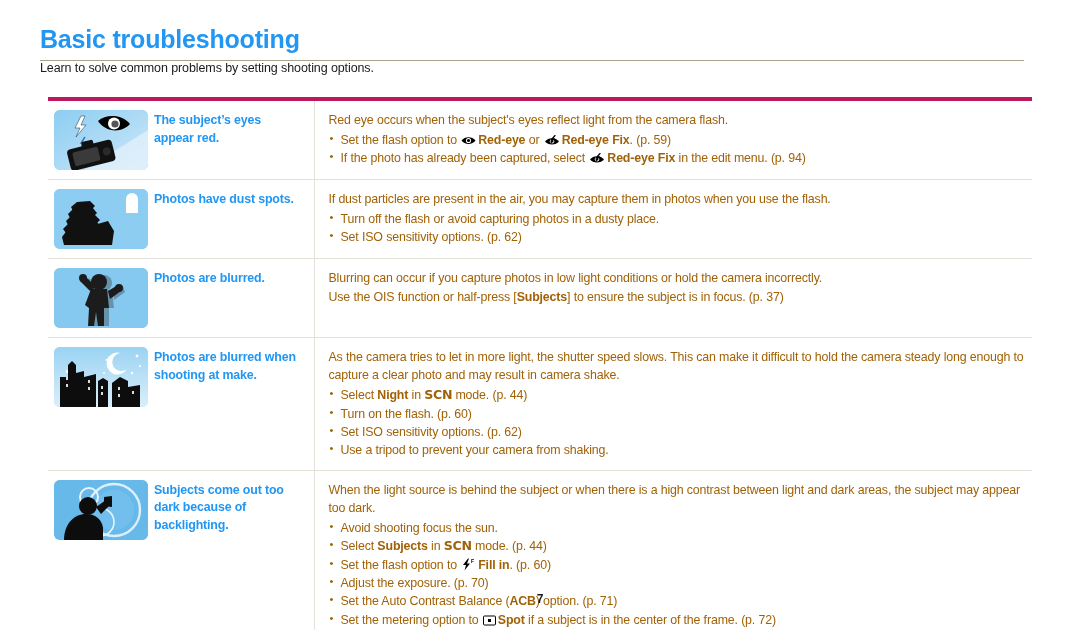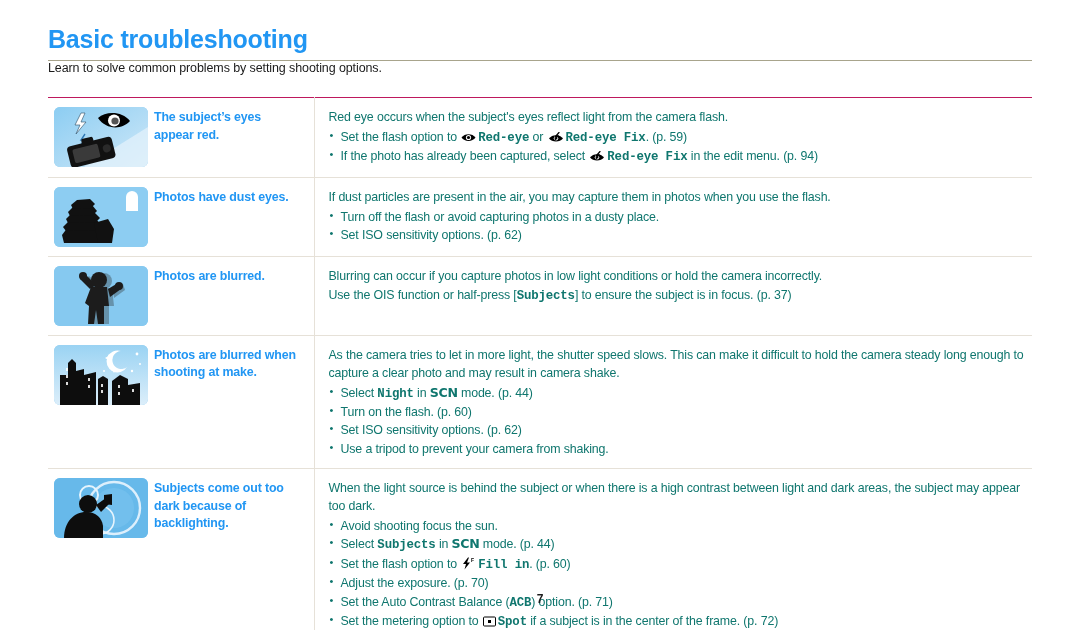--- a/index.html
+++ b/index.html
@@ -12,21 +12,21 @@
   #page {
     position: relative;
     width: 1080px; height: 630px;
     background: #ffffff;
     overflow: hidden;
   }
 
   
   .header-wrap {
     position: absolute;
-    left: 48px; top: 26px;
+    left: 40px; top: 26px;
     width: 984px;
   }
   .page-title {
     font-size: 25px;
     font-weight: bold;
     color: #2196f3;
     letter-spacing: -0.2px;
     line-height: 1.1;
     margin: 0 0 6px 0;
     white-space: nowrap;
@@ -46,21 +46,21 @@
   .tbl {
     position: absolute;
     left: 48px; top: 97px;
     width: 984px;
     border-collapse: collapse;
   }
   .tbl tr { vertical-align: top; }
   .tbl td { padding: 0; }
 
   .row-sep-top td {
-    border-top: 1px solid #be185d;
+    border-top: 4px solid #be185d;
   }
   .row-sep td {
     border-top: 1px solid #e6e1d8;
   }
   .row-last-bottom td {
     border-bottom: 1px solid #a8a48c;
   }
 
   .cell-icon {
     width: 106px;
@@ -78,38 +78,38 @@
   .prob-label {
     color: #2196f3;
     font-weight: bold;
     font-size: 12.4px;
     line-height: 1.42;
     letter-spacing: -0.15px;
   }
 
   .body-text {
     font-size: 12.4px;
-    color: #0f766e;
+    color: #a16207;
     line-height: 1.45;
     letter-spacing: -0.15px;
   }
   .body-text .para { margin-bottom: 1px; }
   .bullets { list-style: none; margin: 0; padding: 0; }
   .bullets li {
     position: relative;
     padding-left: 12px;
     line-height: 1.48;
   }
   .bullets li:before {
     content: "\2022";
     position: absolute;
     left: 1px; top: -1px;
     font-size: 11px;
   }
-  b, .b { font-weight: bold; font-family: Liberation Mono, monospace; }
+  b, .b { font-weight: bold; }
   .scn {
     font-family: "DejaVu Sans", sans-serif;
     font-size: 12.6px;
     letter-spacing: -0.3px;
   }
 
   
   .gi {
     display: inline-block;
     vertical-align: -2px;
@@ -215,21 +215,21 @@
                   <path d="M9 40 L16 33 L42 32 L48 39 L44 43 L12 44 Z"></path>
                   <path d="M12 32 L18 26 L40 25 L46 31 L42 35 L14 36 Z"></path>
                   <path d="M14 25 L20 19 L38 18 L43 24 L39 28 L16 29 Z"></path>
                   <path d="M17 18 L23 13 L36 12 L41 17 L37 21 L19 22 Z"></path>
                   <path d="M40 36 L54 32 L60 42 L58 56 L44 56 Z"></path>
                 </g>
               </svg>
             </div>
           </td>
           <td class="cell-label">
-            <div class="prob-label">Photos have dust eyes.</div>
+            <div class="prob-label">Photos have dust spots.</div>
           </td>
           <td class="cell-body">
             <div class="body-text">
               <div class="para">If dust particles are present in the air, you may capture them in photos when you use the flash.</div>
               <ul class="bullets">
                 <li>Turn off the flash or avoid capturing photos in a dusty place.</li>
                 <li>Set ISO sensitivity options. (p. 62)</li>
               </ul>
             </div>
           </td>

